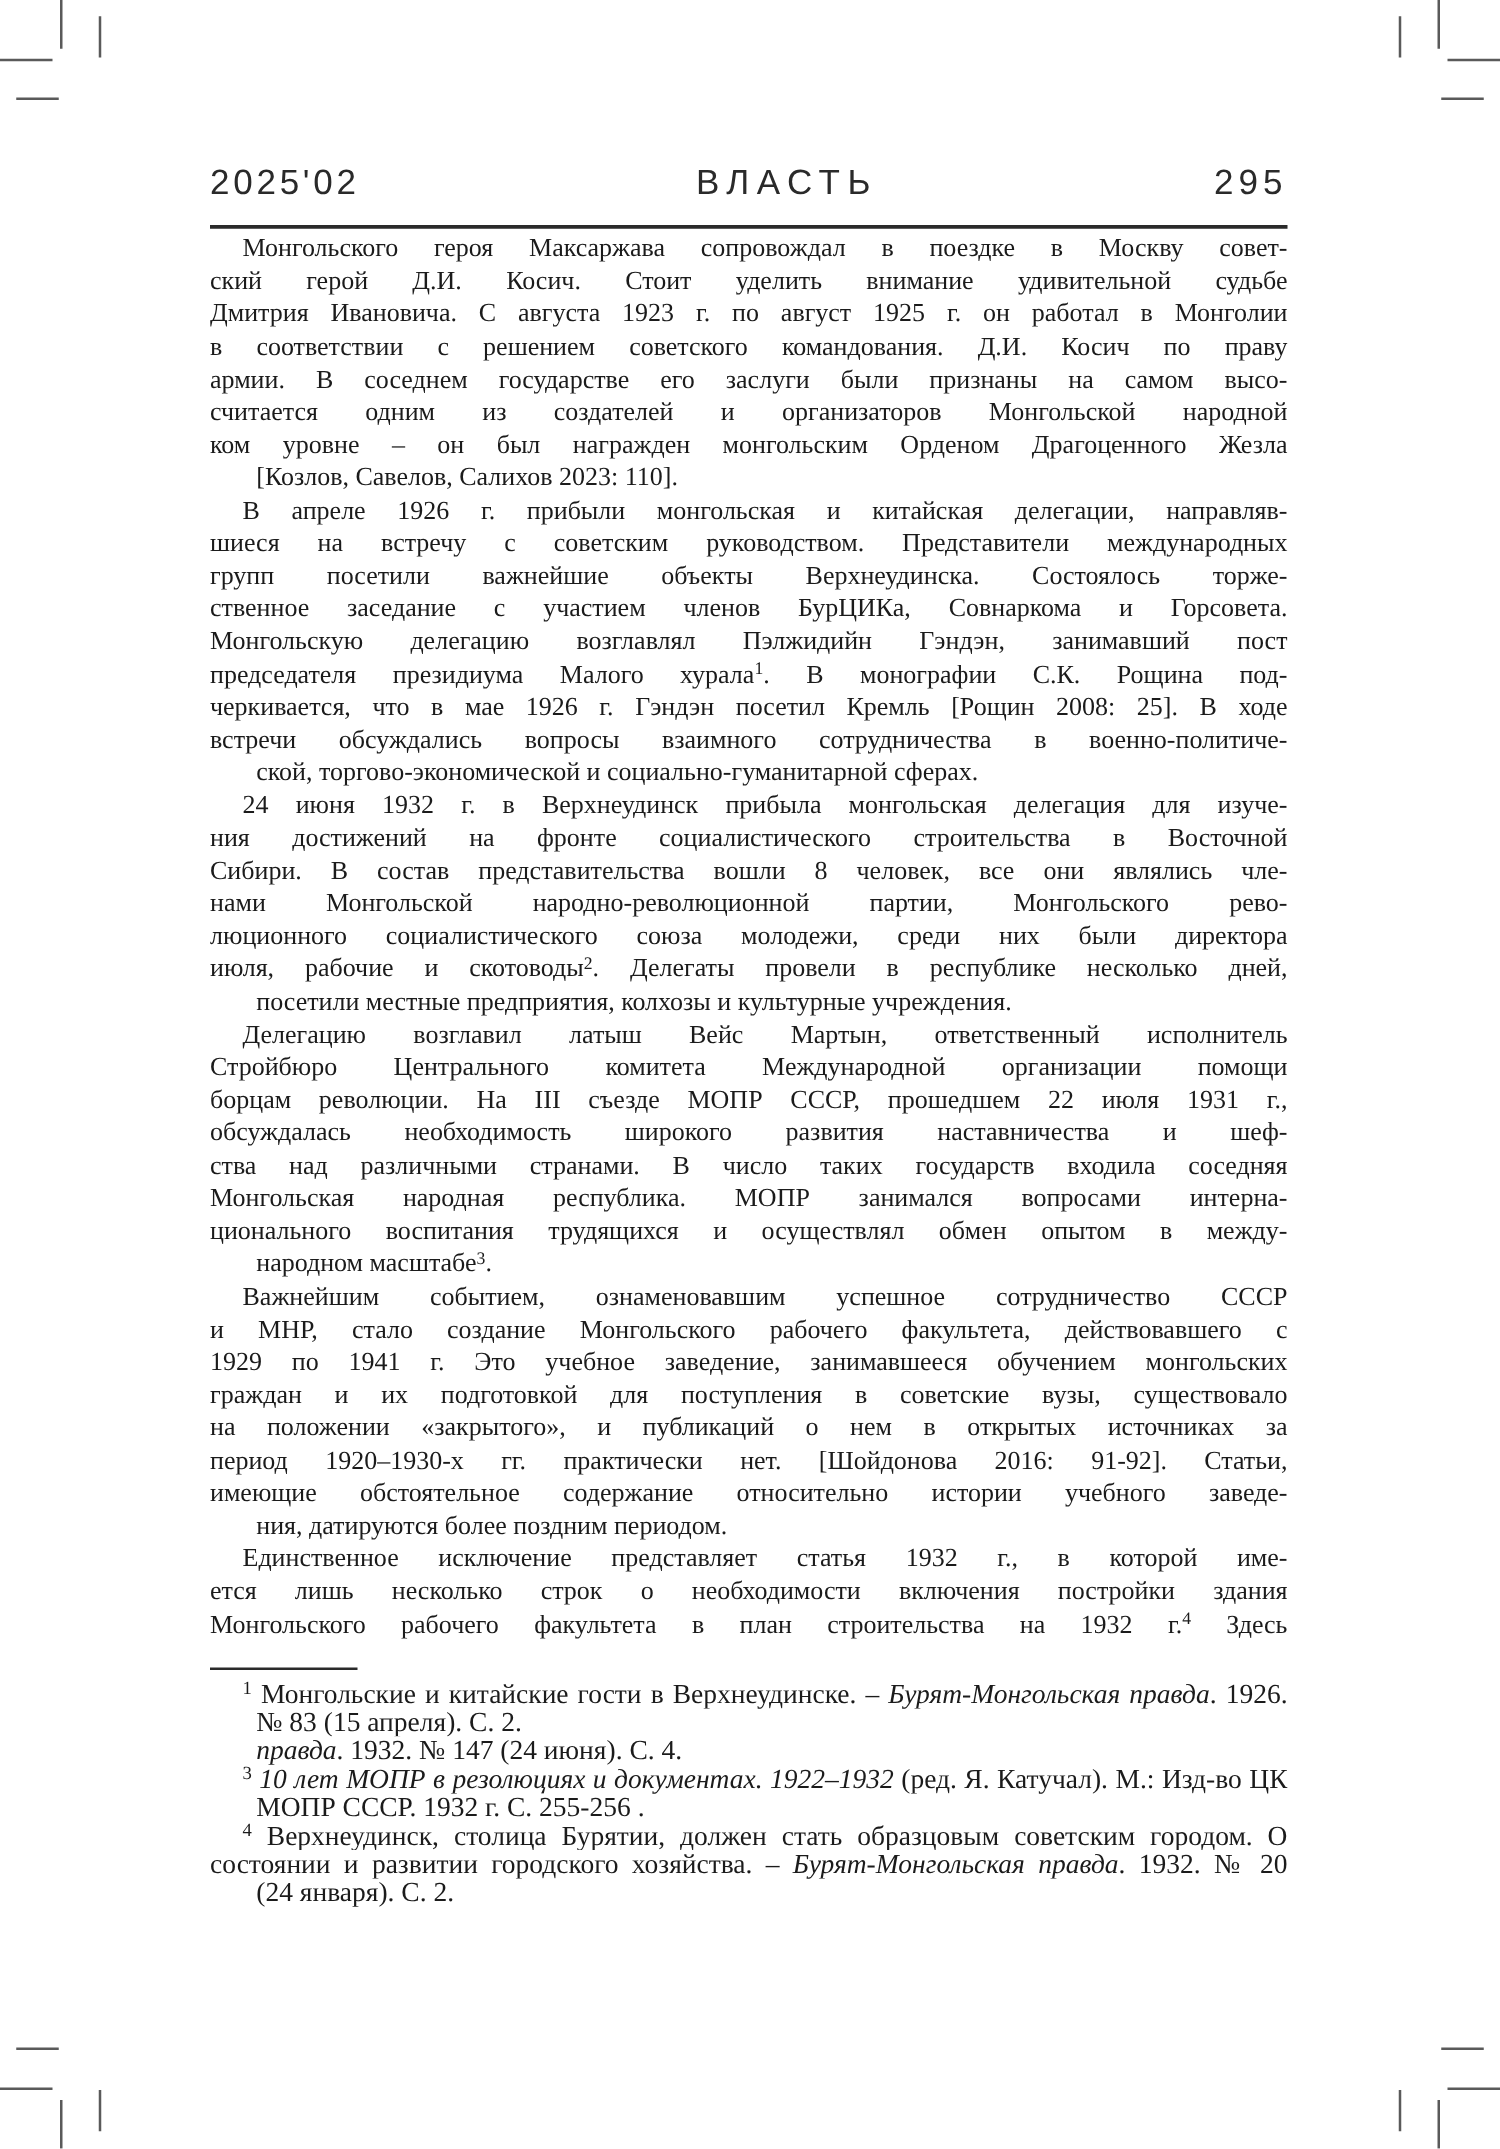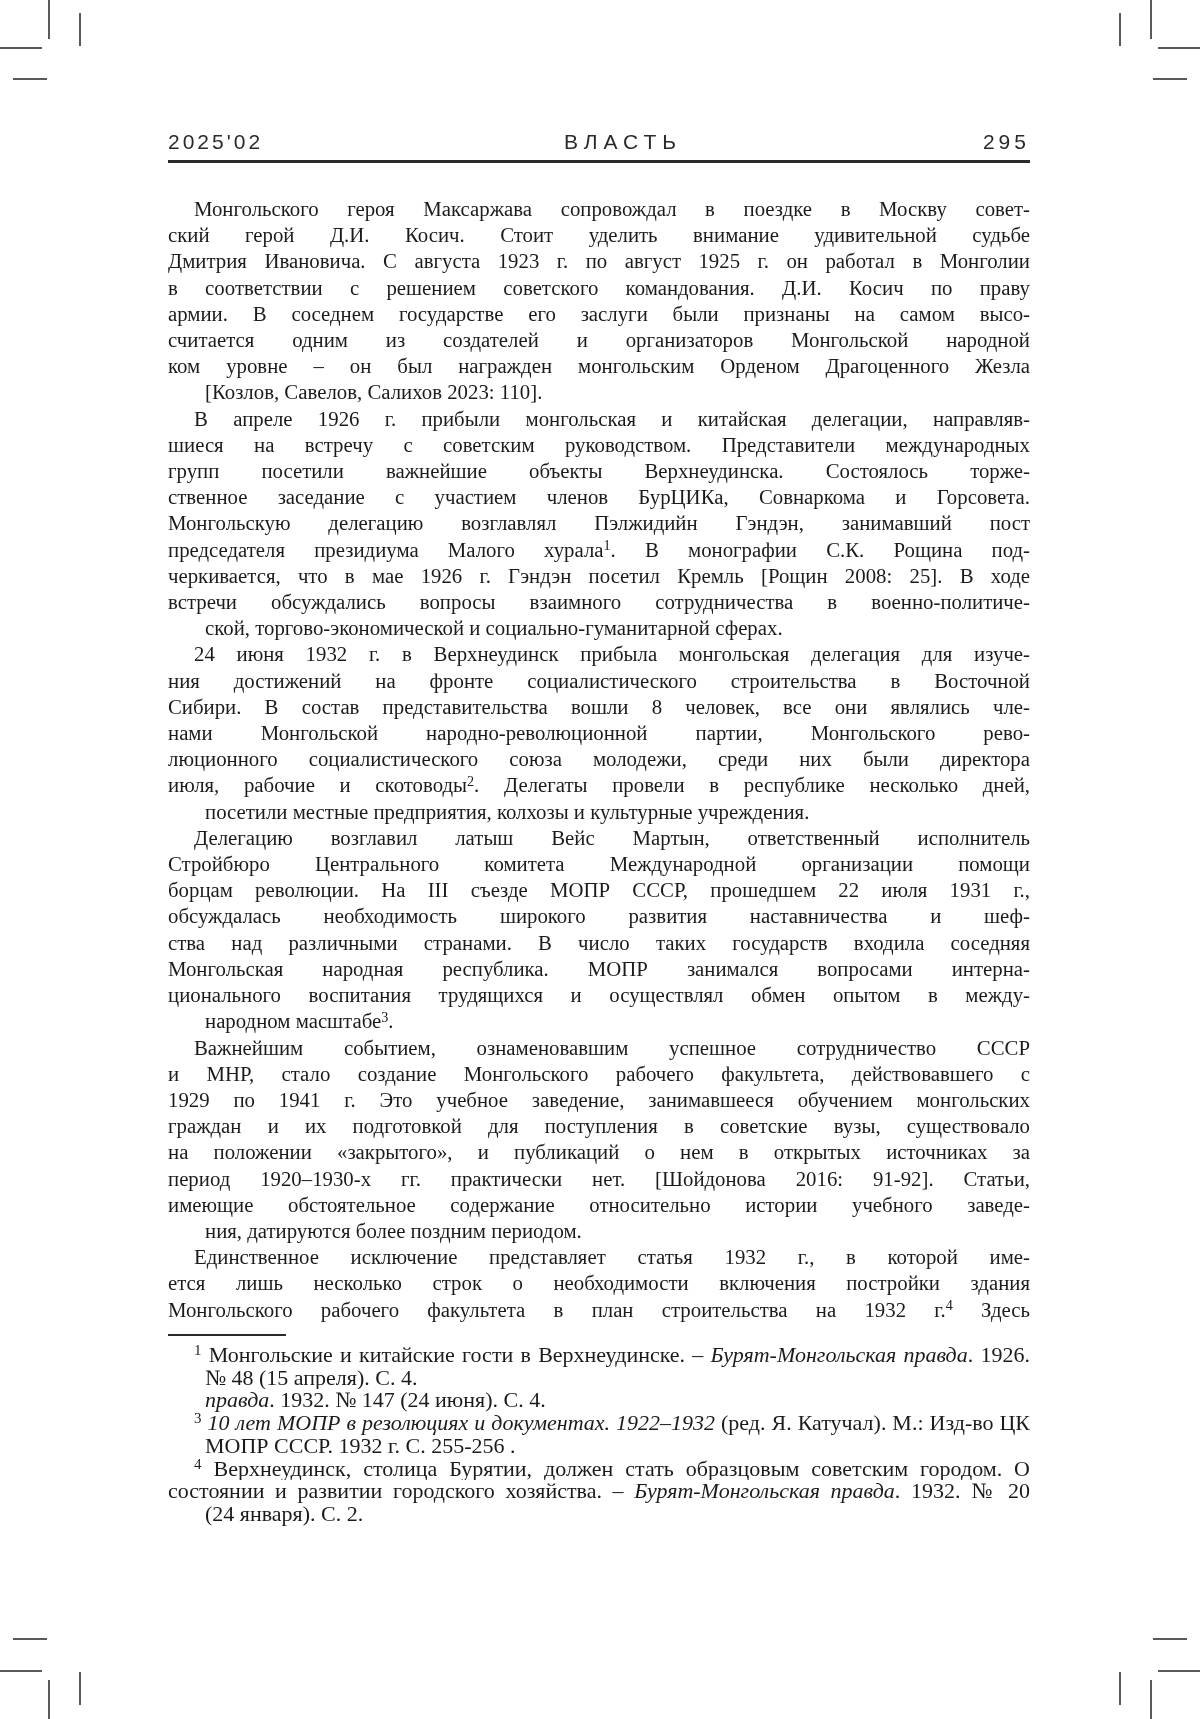--- a/index.html
+++ b/index.html
@@ -3,28 +3,28 @@
 <meta charset="utf-8">
 <style>
   html,body{margin:0;padding:0;background:#ffffff;}
   .page{position:relative;width:1200px;height:1719px;background:#ffffff;overflow:hidden;
         font-family:"Liberation Serif","DejaVu Serif",serif;color:#1b1b1b;}
   
   .crop{position:absolute;background:#5a5a5a;}
   
   .header{position:absolute;left:168px;top:130px;width:862px;
           display:flex;justify-content:space-between;align-items:flex-end;
-          padding-bottom:6px;border-bottom:3px solid #2a2a2a;
+          padding-bottom:18px;border-bottom:3px solid #2a2a2a;
           font-family:"Liberation Sans","DejaVu Sans",sans-serif;
-          font-size:21px;color:#2a2a2a;}
+          font-size:28px;color:#2a2a2a;}
   .header .issue{letter-spacing:3px;}
   .header .journal{letter-spacing:6px;}
   .header .pagenum{letter-spacing:4px;}
   
-  .article-body{position:absolute;left:168px;top:196px;width:862px;
+  .article-body{position:absolute;left:168px;top:186px;width:862px;
                 font-size:20.8px;line-height:26.2px;font-family:Liberation Serif, serif;}
   .line{text-align:justify;text-align-last:justify;max-height:26.4px;overflow:hidden;}
   .line.last{text-align-last:left;margin-left:37px;}
   .para .line.first{text-indent:26px;}
   
   .fnsep{position:absolute;left:168px;top:1334px;width:118px;height:0;
          border-top:2px solid #2a2a2a;}
   .footnotes{position:absolute;left:168px;top:1344px;width:862px;
              font-size:22px;line-height:22.7px;}
   .footnotes .line{max-height:23px;}
@@ -120,21 +120,21 @@
         <div class="line"><span>ется лишь несколько строк о необходимости включения постройки здания</span></div>
         <div class="line"><span>Монгольского рабочего факультета в план строительства на 1932 г.</span><sup>4</sup><span> Здесь</span></div>
       </div>
     </div>
 
   <div class="fnsep"></div>
 
   <div class="footnotes">
       <div class="footnote">
         <div class="line first"><sup>1</sup><span> Монгольские и китайские гости в Верхнеудинске. – </span><span class="it">Бурят-Монгольская правда</span><span>. 1926.</span></div>
-        <div class="line last"><span>№ 48 (15 апреля). С. 4.</span></div>
+        <div class="line last"><span>№ 83 (15 апреля). С. 2.</span></div>
       </div>
       <div class="footnote">
         <div class="line last"><span class="it">правда</span><span>. 1932. № 147 (24 июня). С. 4.</span></div>
       </div>
       <div class="footnote">
         <div class="line first"><sup>3</sup><span> </span><span class="it">10 лет МОПР в резолюциях и документах. 1922–1932</span><span> (ред. Я. Катучал). М.: Изд-во ЦК</span></div>
         <div class="line last"><span>МОПР СССР. 1932 г. С. 255-256 .</span></div>
       </div>
       <div class="footnote">
         <div class="line first"><sup>4</sup><span> Верхнеудинск, столица Бурятии, должен стать образцовым советским городом. О</span></div>

